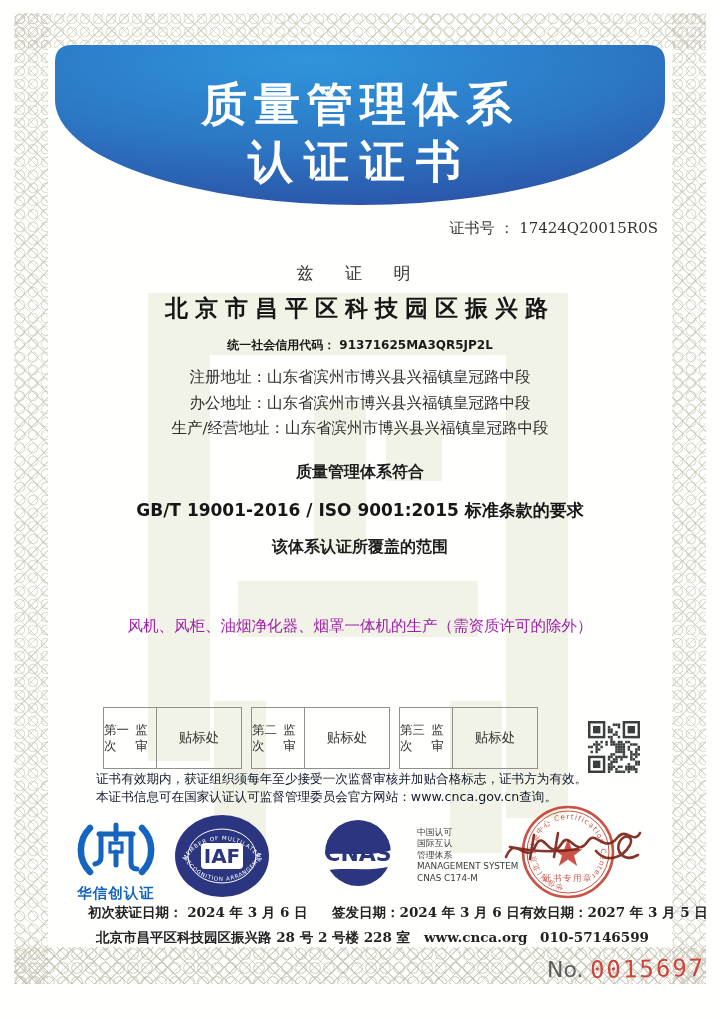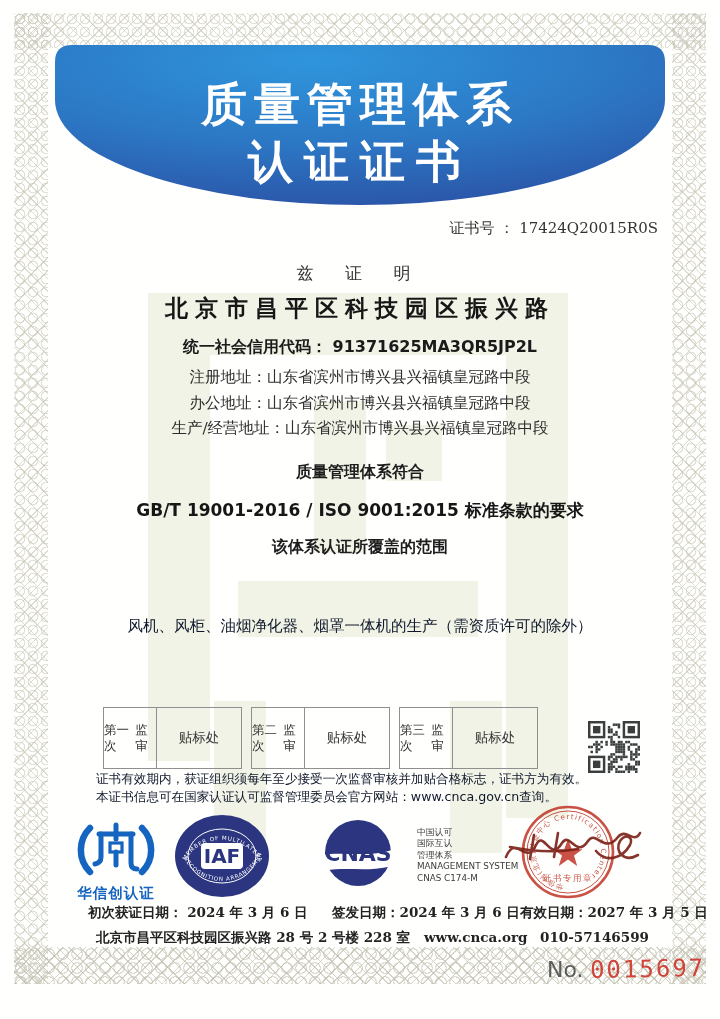--- a/index.html
+++ b/index.html
@@ -28,27 +28,27 @@
   .lace-right{right:14px;top:13px;width:34px;height:971px;}
 
   
   .hdr-svg{left:0;top:0;z-index:3;}
   .hdr-t1{top:74px;z-index:4;color:#ffffff;font-size:46px;font-weight:800;letter-spacing:7px;}
   .hdr-t2{top:132px;z-index:4;color:#ffffff;font-size:45px;font-weight:800;letter-spacing:11px;}
 
   .certno{top:219px;right:62px;z-index:4;font-family:"DejaVu Serif",serif;font-size:15px;color:#333;}
   .statement{top:262px;z-index:4;font-size:17px;letter-spacing:13px;color:#333;font-family:"DejaVu Serif",serif;}
   .company{top:293px;z-index:4;font-size:23px;font-weight:bold;letter-spacing:7px;color:#161616;}
-  .credit{top:337px;z-index:4;font-size:16px;font-weight:bold;color:#1a1a1a;}
+  .credit{top:337px;z-index:4;font-size:12px;font-weight:bold;color:#1a1a1a;}
   .addr{z-index:4;font-family:"DejaVu Serif",serif;font-size:15.5px;color:#2d2d2d;}
   .a1{top:367px;} .a2{top:393px;} .a3{top:418px;}
   .conform{top:462px;z-index:4;font-size:16px;font-weight:bold;color:#1d1d1d;}
   .standard{top:499px;z-index:4;font-size:17px;font-weight:bold;color:#161616;}
   .scopetitle{top:537px;z-index:4;font-size:16px;font-weight:bold;color:#1d1d1d;}
-  .scope{top:616px;z-index:4;font-family:"DejaVu Serif",serif;font-size:15.5px;color:#0f172a;}
+  .scope{top:616px;z-index:4;font-family:"DejaVu Serif",serif;font-size:15.5px;color:#a21caf;}
 
   
   .audit{left:103px;top:707px;z-index:4;display:flex;gap:9px;}
   .abox{width:137px;height:60px;border:1px solid #8f8f8f;display:flex;background:transparent;}
   .abox .round{width:52px;border-right:1px solid #8f8f8f;display:flex;flex-direction:row;
                align-items:center;justify-content:center;font-size:12.5px;line-height:1.25;color:#333;}
   .abox .sticker{flex:1;display:flex;align-items:center;justify-content:center;font-size:13.5px;color:#333;}
 
   .qr{left:588px;top:721px;z-index:4;}
 

